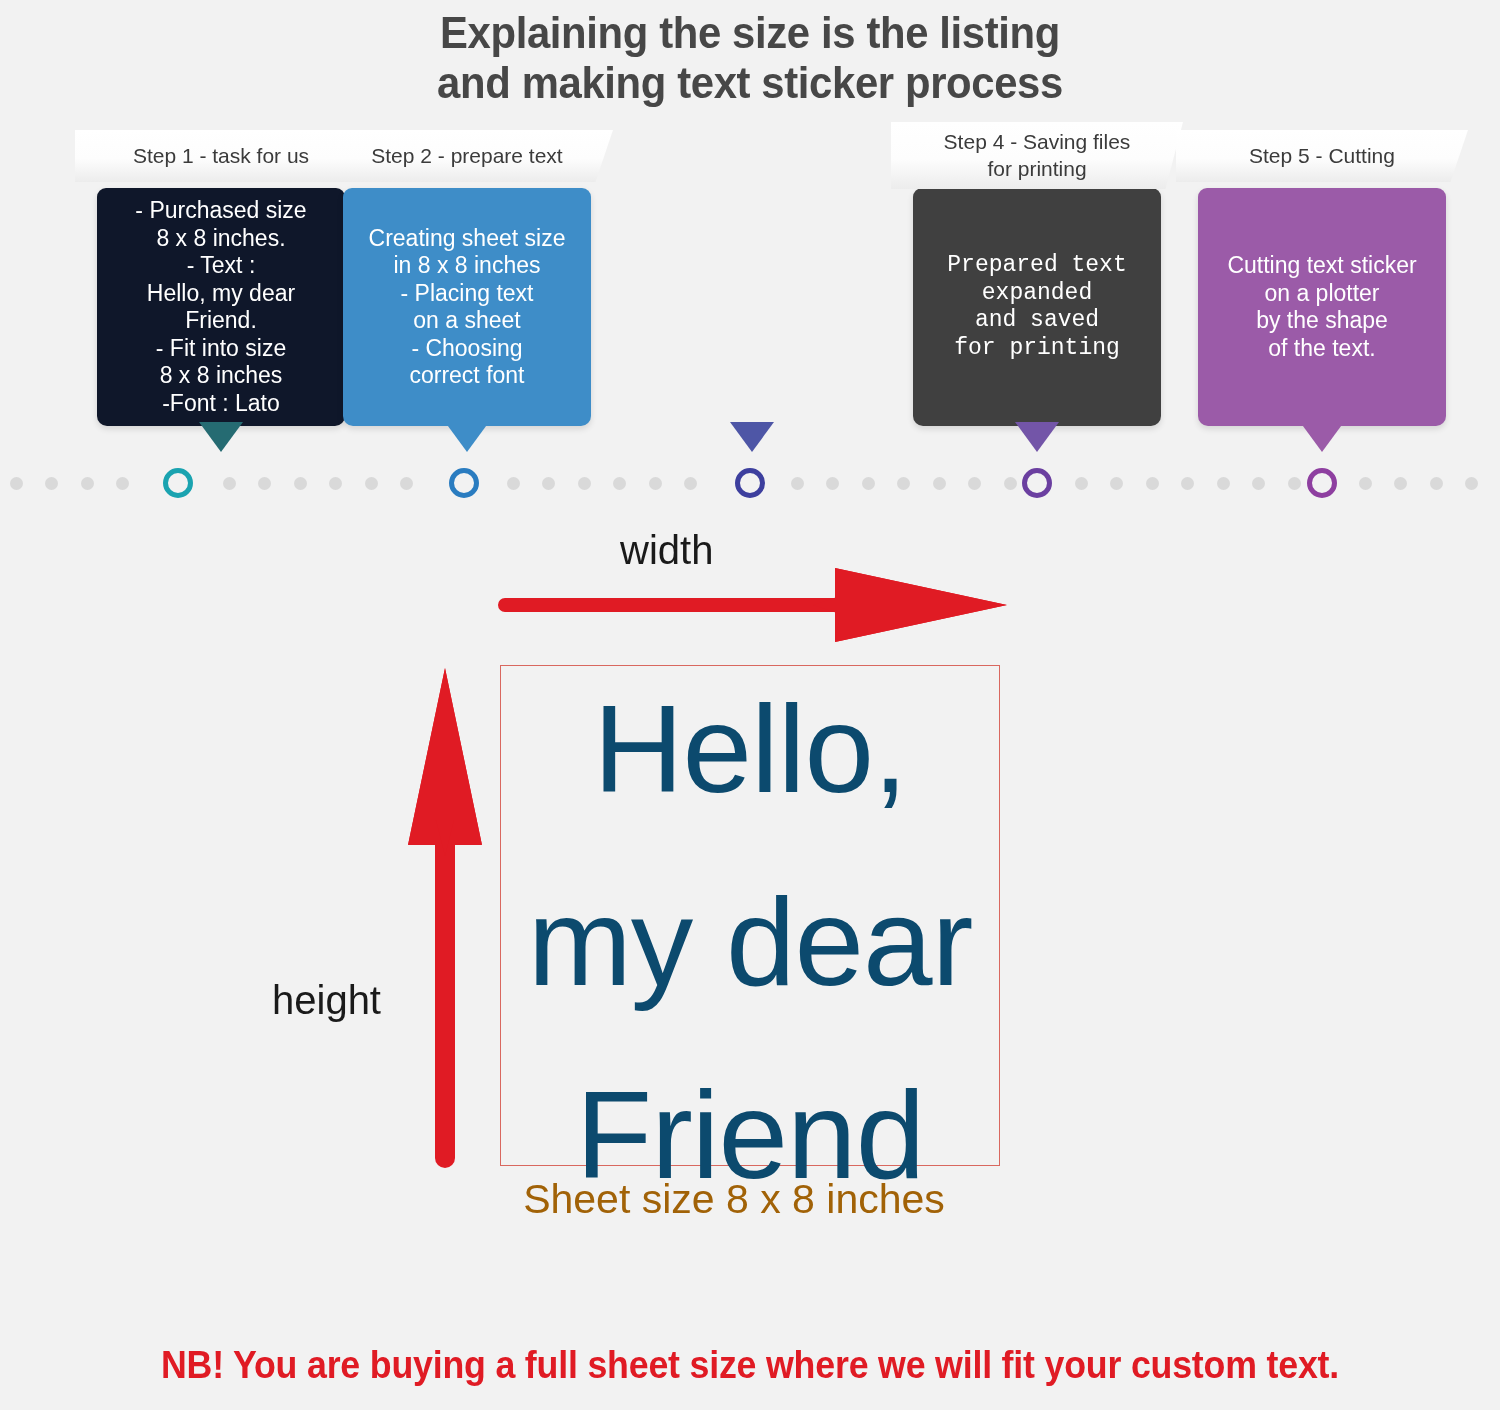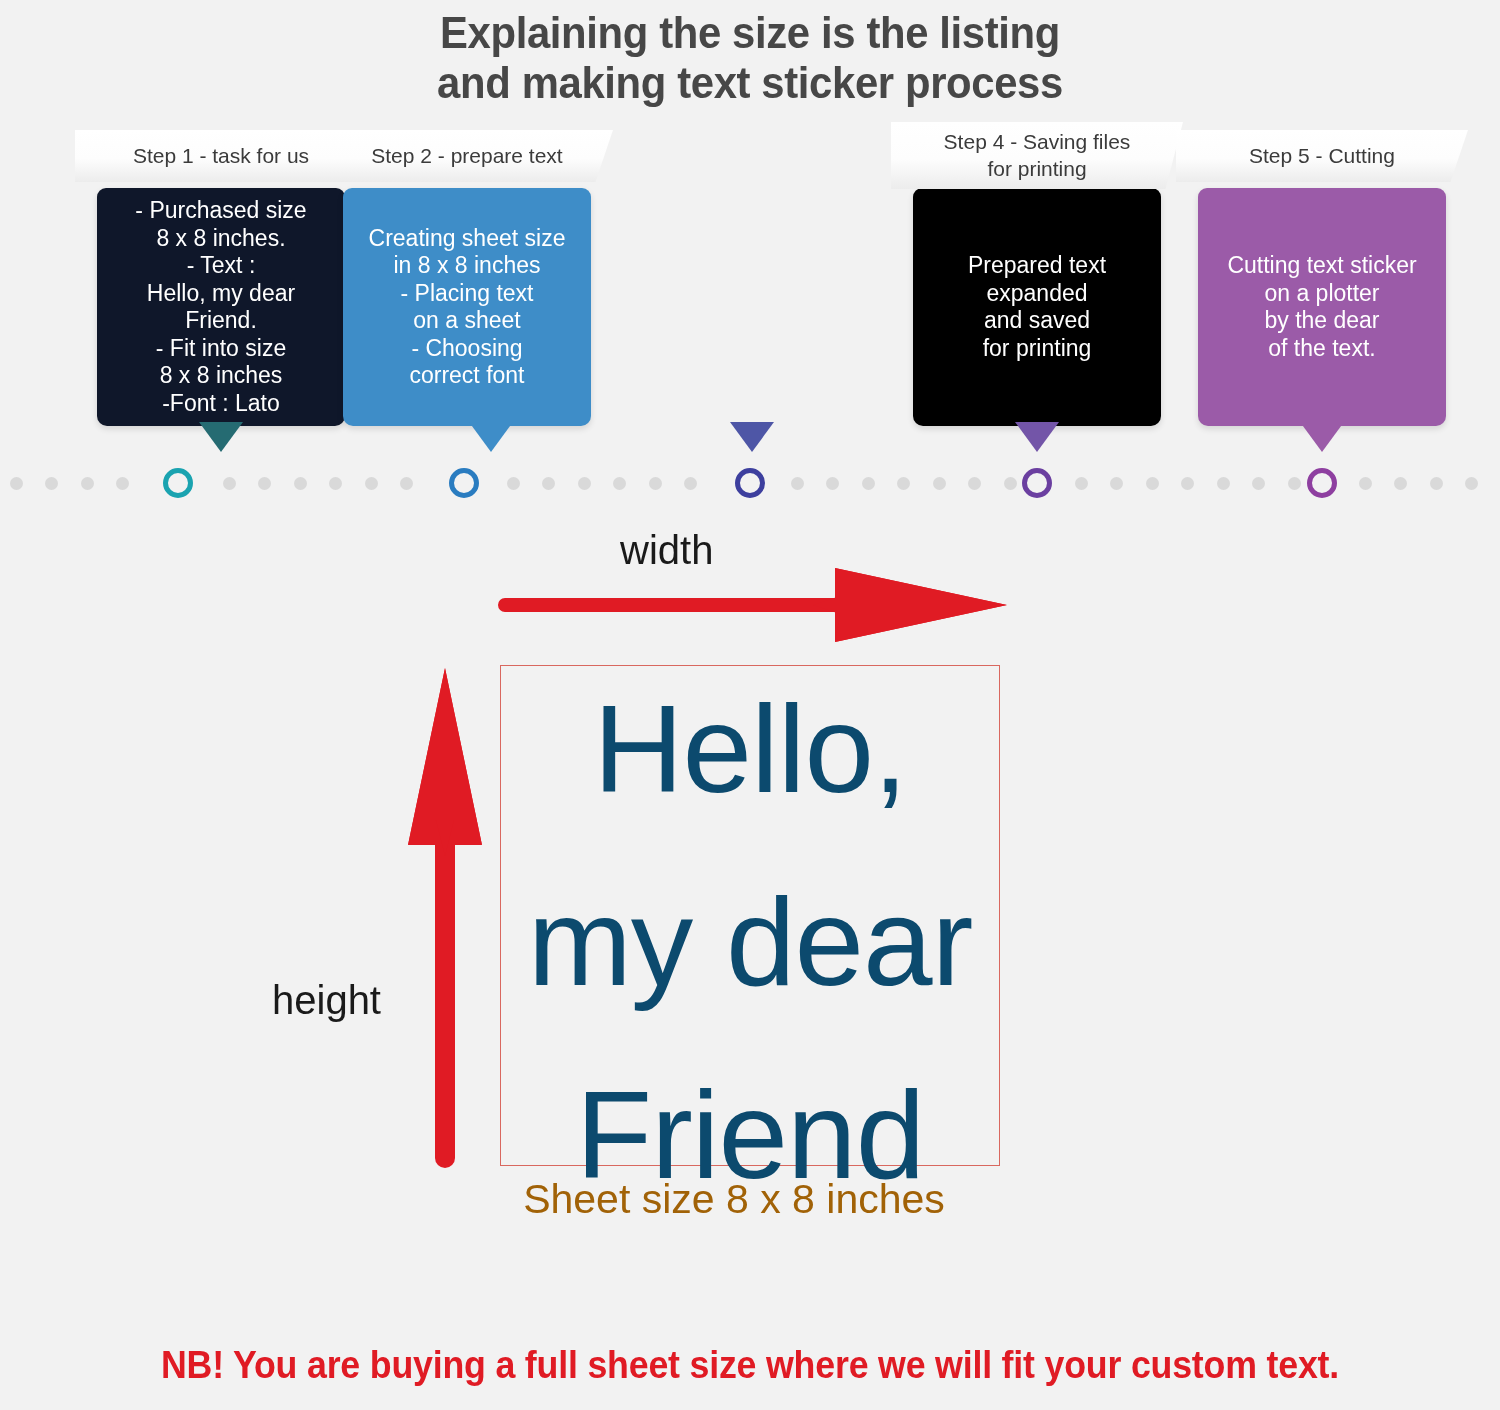--- a/index.html
+++ b/index.html
@@ -237,21 +237,21 @@
         <span>Hello, my dear</span>
         <span>Friend.</span>
         <span>- Fit into size</span>
         <span>8 x 8 inches</span>
         <span>-Font : Lato</span>
       </div>
     </div>
     <div class="card-tail" id="tail-0" style="border-top-color: rgb(37, 107, 114);"></div>
   </div>
 
-  <div class="step" id="step-slot-1" style="left:343px;padding-left:48px;">
+  <div class="step" id="step-slot-1" style="left:343px;">
     <div class="ribbon">
       <div>
         <span>Step 2 - prepare text</span>
       </div>
     </div>
     <div class="card-body" id="body-1" style="background: rgb(62, 141, 200);">
       <div class="card-text">
         <span>Creating sheet size</span>
         <span>in 8 x 8 inches</span>
         <span>- Placing text</span>
@@ -267,42 +267,42 @@
     <div class="card-tail" id="tail-2" style="border-top-color: rgb(78, 86, 166);"></div>
   </div>
 
   <div class="step" id="step-slot-3" style="left:913px;">
     <div class="ribbon two-line">
       <div>
         <span style="display:block;">Step 4 - Saving files</span>
         <span style="display:block;">for printing</span>
       </div>
     </div>
-    <div class="card-body" id="body-3" style="background: #000000;">
+    <div class="card-body" id="body-3" style="background: #404040; font-family: Liberation Mono, monospace;">
       <div class="card-text">
         <span>Prepared text</span>
         <span>expanded</span>
         <span>and saved</span>
         <span>for printing</span>
       </div>
     </div>
     <div class="card-tail" id="tail-3" style="border-top-color: rgb(115, 85, 168);"></div>
   </div>
 
   <div class="step" id="step-slot-4" style="left:1198px;">
     <div class="ribbon">
       <div>
         <span>Step 5 - Cutting</span>
       </div>
     </div>
     <div class="card-body" id="body-4" style="background: rgb(155, 91, 168);">
       <div class="card-text">
         <span>Cutting text sticker</span>
         <span>on a plotter</span>
-        <span>by the dear</span>
+        <span>by the shape</span>
         <span>of the text.</span>
       </div>
     </div>
     <div class="card-tail" id="tail-4" style="border-top-color: rgb(155, 91, 168);"></div>
   </div>
 
 </div>
 
 <div class="timeline" id="timeline">
     <div class="tl-dot" style="left: 9.5px; background: rgb(217, 217, 217);"></div>

